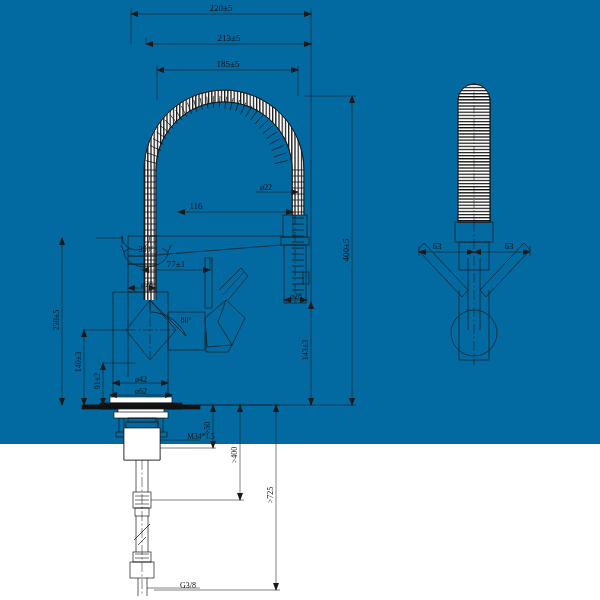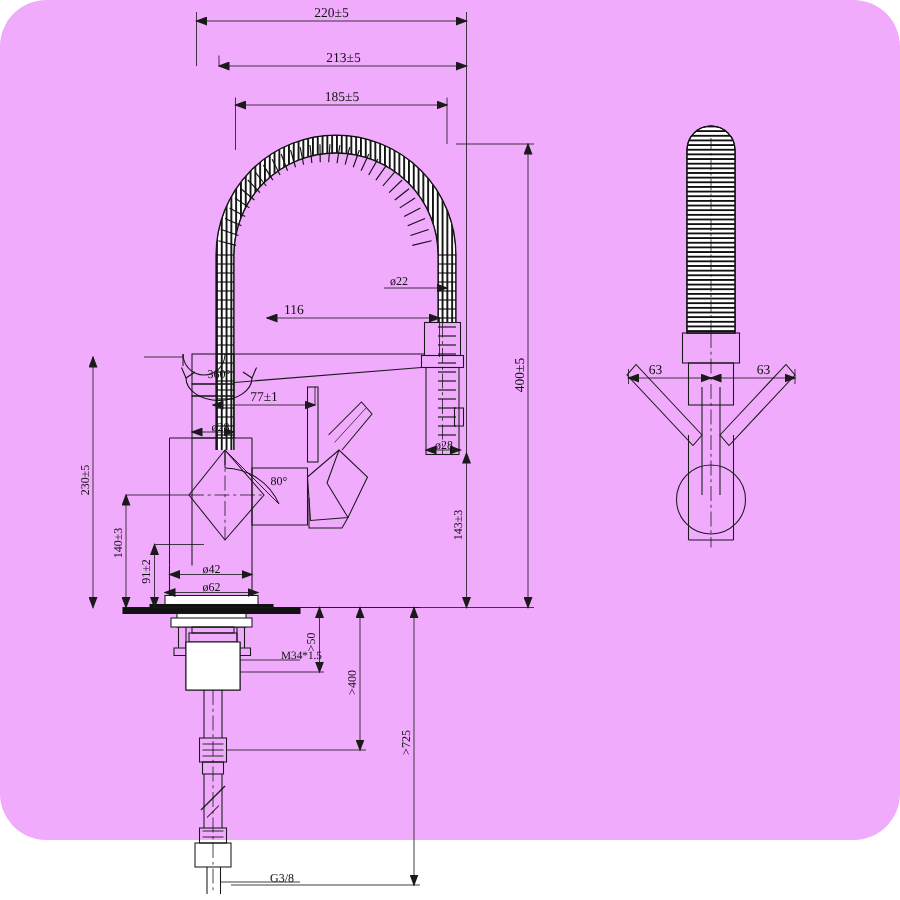--- a/index.html
+++ b/index.html
@@ -1,18 +1,18 @@
 <!DOCTYPE html>
 <html><head>
 <meta charset="utf-8">
 <style>
   html,body{margin:0;padding:0;background:#ffffff;}
   body{width:600px;height:600px;overflow:hidden;
        font-family:"Liberation Serif", serif;}
-  #stage{position:relative;width:600px;height:560px;background:#f0abfc;border-radius:31px;}
+  #stage{position:relative;width:600px;height:444px;background:#0369a1;}
   svg{display:block;}
   .dimtxt{font-family:"Liberation Serif", serif;font-size:9px;fill:#111;}
   .dimtxt.sm{font-size:8px;}
 </style>
 </head>
 <body>
 
 <div id="stage">
 <svg width="600" height="600" viewBox="0 0 600 600">
   <defs>

